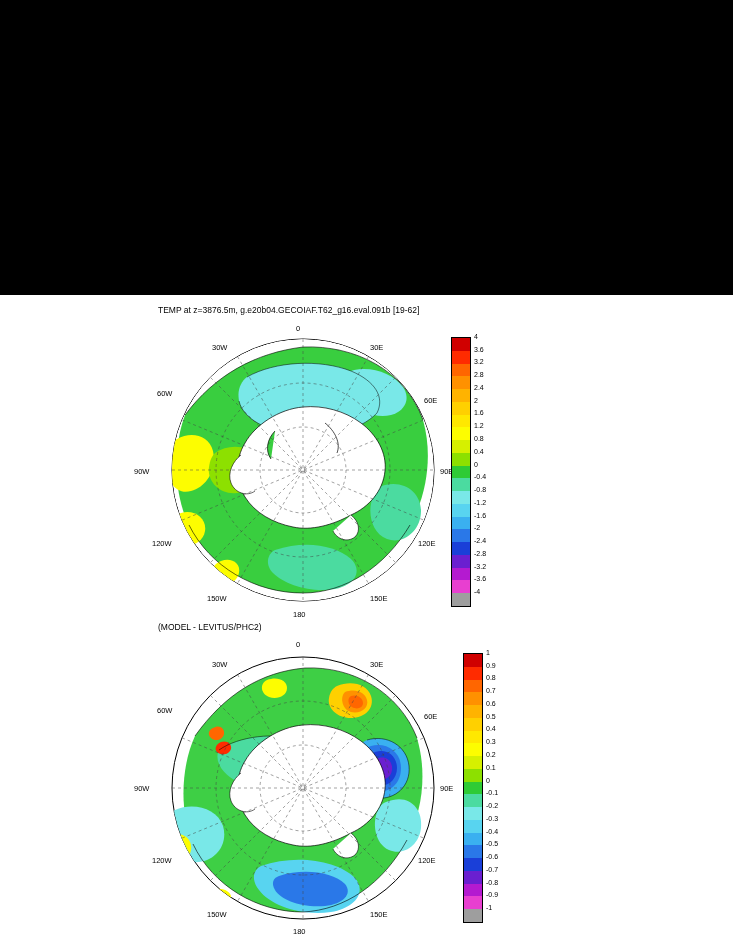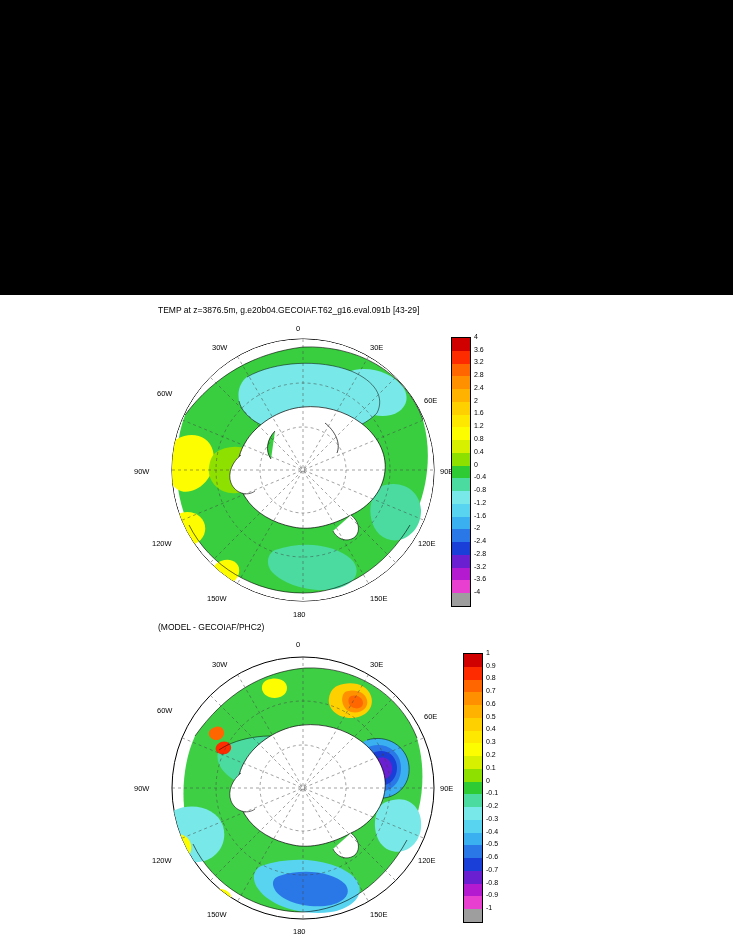--- a/index.html
+++ b/index.html
@@ -20,21 +20,21 @@
   .cbticks{position:absolute;font-size:7px;color:#000;}
   .cbtick{position:absolute;white-space:nowrap;text-align:left;}
 
   svg{display:block;}
 </style>
 </head>
 <body>
 
 <div class="white-panel"></div>
 
-<div class="title" style="left:158px;top:305px;">TEMP at z=3876.5m, g.e20b04.GECOIAF.T62_g16.eval.091b [43-29]</div>
+<div class="title" style="left:158px;top:305px;">TEMP at z=3876.5m, g.e20b04.GECOIAF.T62_g16.eval.091b [19-62]</div>
 
 <div class="plot">
   <svg width="300" height="280" style="position:absolute;left:155px;top:335px;">
     <defs>
       <clipPath id="clipTop">
           <circle cx="148" cy="135" r="131"></circle>
         </clipPath>
     </defs>
     <circle cx="148" cy="135" r="131" fill="#ffffff" stroke="#000000" stroke-width="1"></circle>
     <g clip-path="url(#clipTop)">
@@ -135,21 +135,21 @@
     <div class="cbtick" style="top: 167.819px; left: 0px;">-1.2</div>
     <div class="cbtick" style="top: 180.581px; left: 0px;">-1.6</div>
     <div class="cbtick" style="top: 193.343px; left: 0px;">-2</div>
     <div class="cbtick" style="top: 206.105px; left: 0px;">-2.4</div>
     <div class="cbtick" style="top: 218.867px; left: 0px;">-2.8</div>
     <div class="cbtick" style="top: 231.629px; left: 0px;">-3.2</div>
     <div class="cbtick" style="top: 244.39px; left: 0px;">-3.6</div>
     <div class="cbtick" style="top: 257.152px; left: 0px;">-4</div>
   </div>
 
-<div class="title" style="left:158px;top:622px;">(MODEL - GECOIAF/PHC2)</div>
+<div class="title" style="left:158px;top:622px;">(MODEL - LEVITUS/PHC2)</div>
 
 <div class="plot">
   <svg width="300" height="285" style="position:absolute;left:155px;top:650px;">
     <defs>
       <clipPath id="clipBot">
           <circle cx="148" cy="138" r="131"></circle>
         </clipPath>
     </defs>
     <circle cx="148" cy="138" r="131" fill="#ffffff" stroke="#000000" stroke-width="1"></circle>
     <g clip-path="url(#clipBot)">

